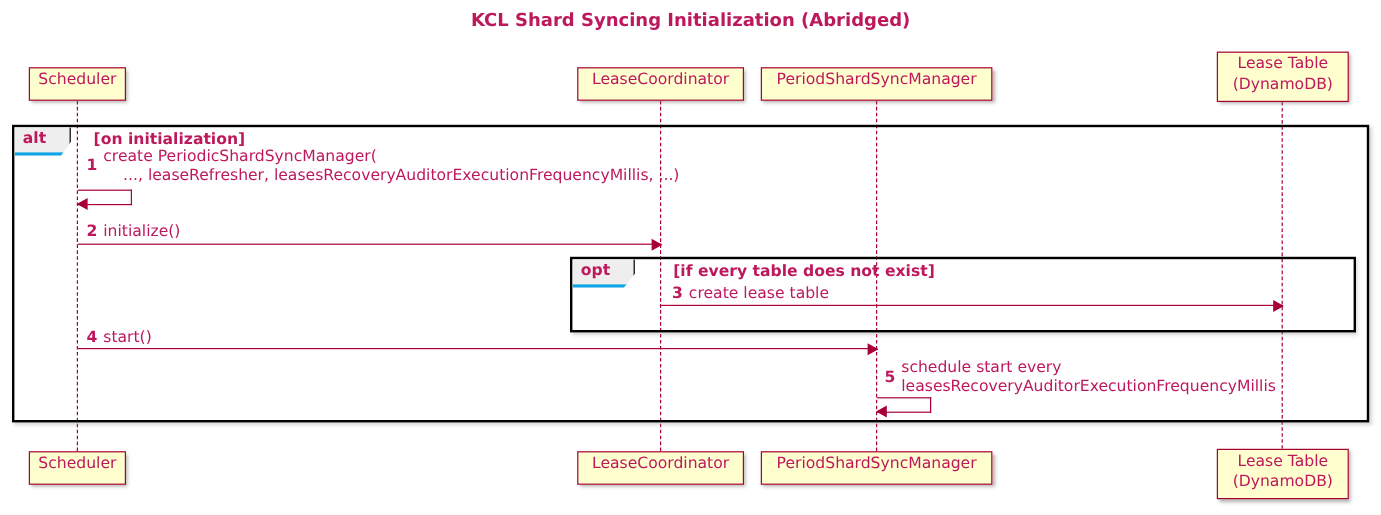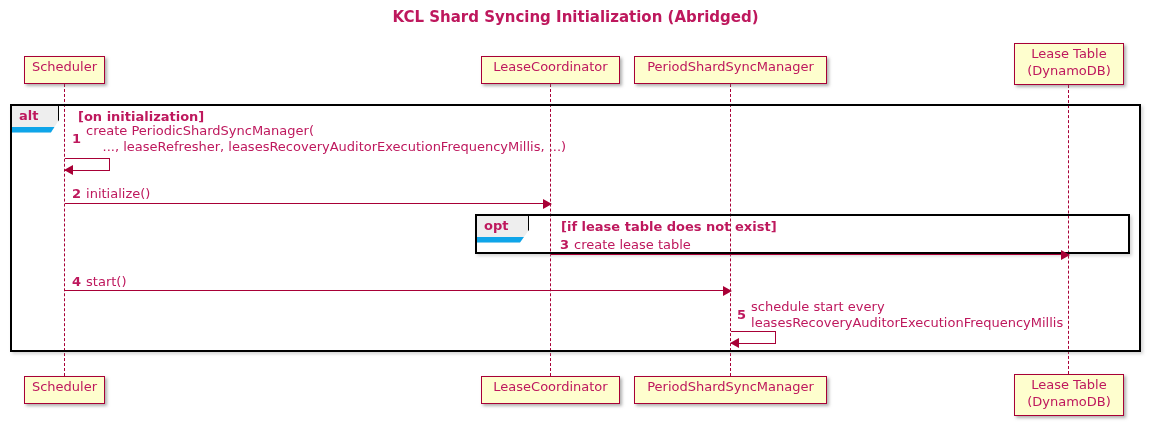--- a/index.html
+++ b/index.html
@@ -25,21 +25,21 @@
     white-space:pre-line; line-height:1.3; padding:2px 4px;
   }
   .frame {
     position:absolute; border:2px solid var(--frameborder, #000);
     background:transparent; box-shadow:2px 2px 3px rgba(150,150,150,.4);
   }
   .frame-tab {
     position:absolute; left:0; top:0;
     background:#EEEEEE; font-weight:bold; line-height:1.2;
     padding:2px 20px 3px 7px;
-    border-bottom:6px solid #0ea5e9; border-right:1px solid #000;
+    border-bottom:3px solid #0ea5e9; border-right:1px solid #000;
     clip-path:polygon(0 0, 100% 0, 100% 50%, 82% 100%, 0 100%);
   }
   .frame-cond { position:absolute; font-weight:bold; white-space:pre; }
   .msg {
     position:absolute; display:flex; align-items:center; gap:5px;
     white-space:pre; line-height:1.25;
   }
   .msg .num { font-weight:bold; }
   .arrow { position:absolute; height:0; border-top:1px solid var(--arrow, #A80036); }
   .arrow .head-r {
@@ -69,23 +69,23 @@
   <div class="lifeline" style="left:64px; top:84px; height:292px"></div>
   <div class="lifeline" style="left:550px; top:84px; height:292px"></div>
   <div class="lifeline" style="left:730px; top:84px; height:292px"></div>
   <div class="lifeline" style="left:1068px; top:85px; height:289px"></div>
 
   <div class="frame" style="left:10px; top:104px; width:1131px; height:248px">
     <div class="frame-tab">alt</div>
     <div class="frame-cond" style="left:66px; top:3px">[on initialization]</div>
   </div>
 
-  <div class="frame" style="left:475px; top:214px; width:655px; height:40px">
+  <div class="frame" style="left:475px; top:214px; width:655px; height:63px">
     <div class="frame-tab">opt</div>
-    <div class="frame-cond" style="left:84px; top:3px">[if lease table does not exist]</div>
+    <div class="frame-cond" style="left:84px; top:3px">[if every table does not exist]</div>
   </div>
 
   <div class="msg" style="left:72px; top:123px">
     <span class="num">1</span>
     <span class="txt">create PeriodicShardSyncManager(
     ..., leaseRefresher, leasesRecoveryAuditorExecutionFrequencyMillis, ...)</span>
   </div>
   <div class="self-arrow" style="left:65px; top:158px; width:45px; height:13px">
     <span class="head-l"></span>
   </div>

